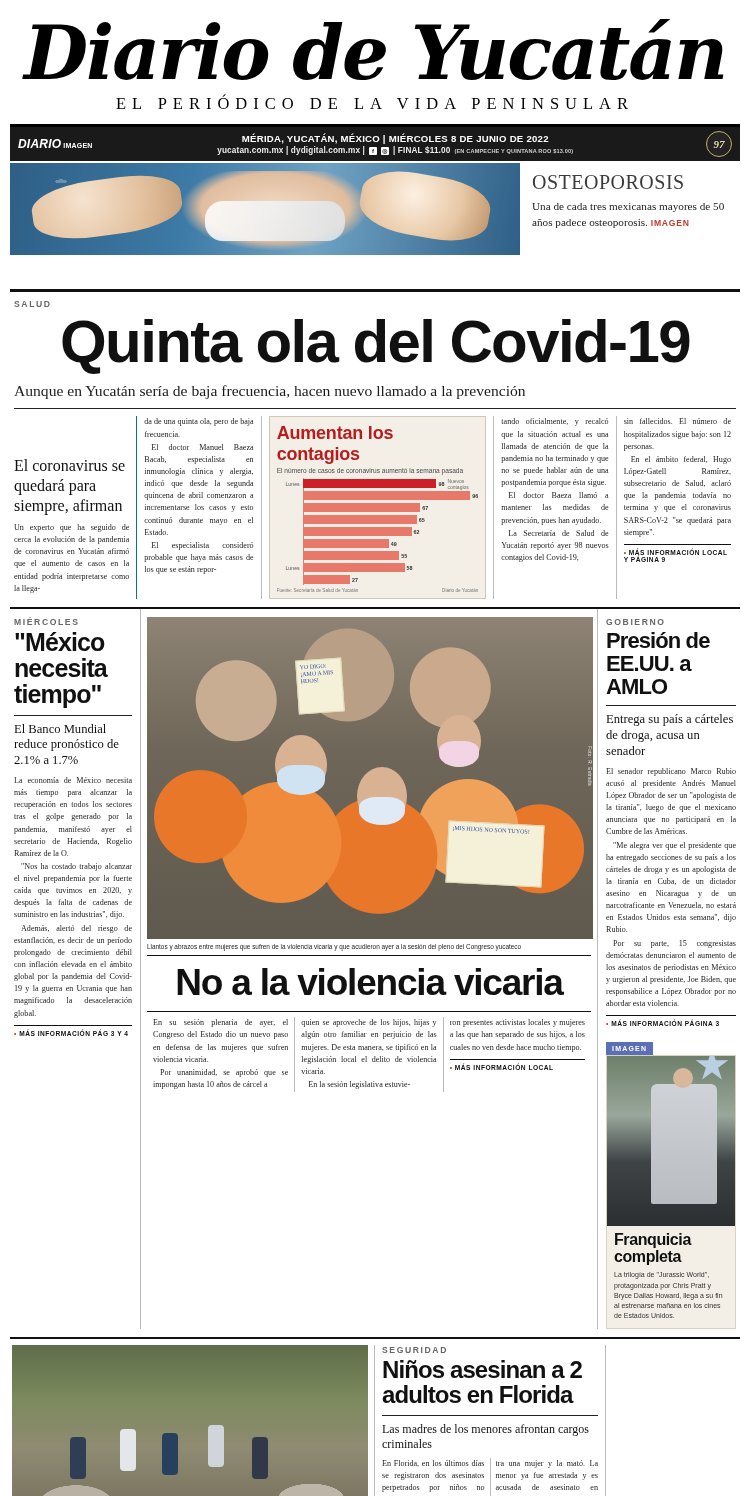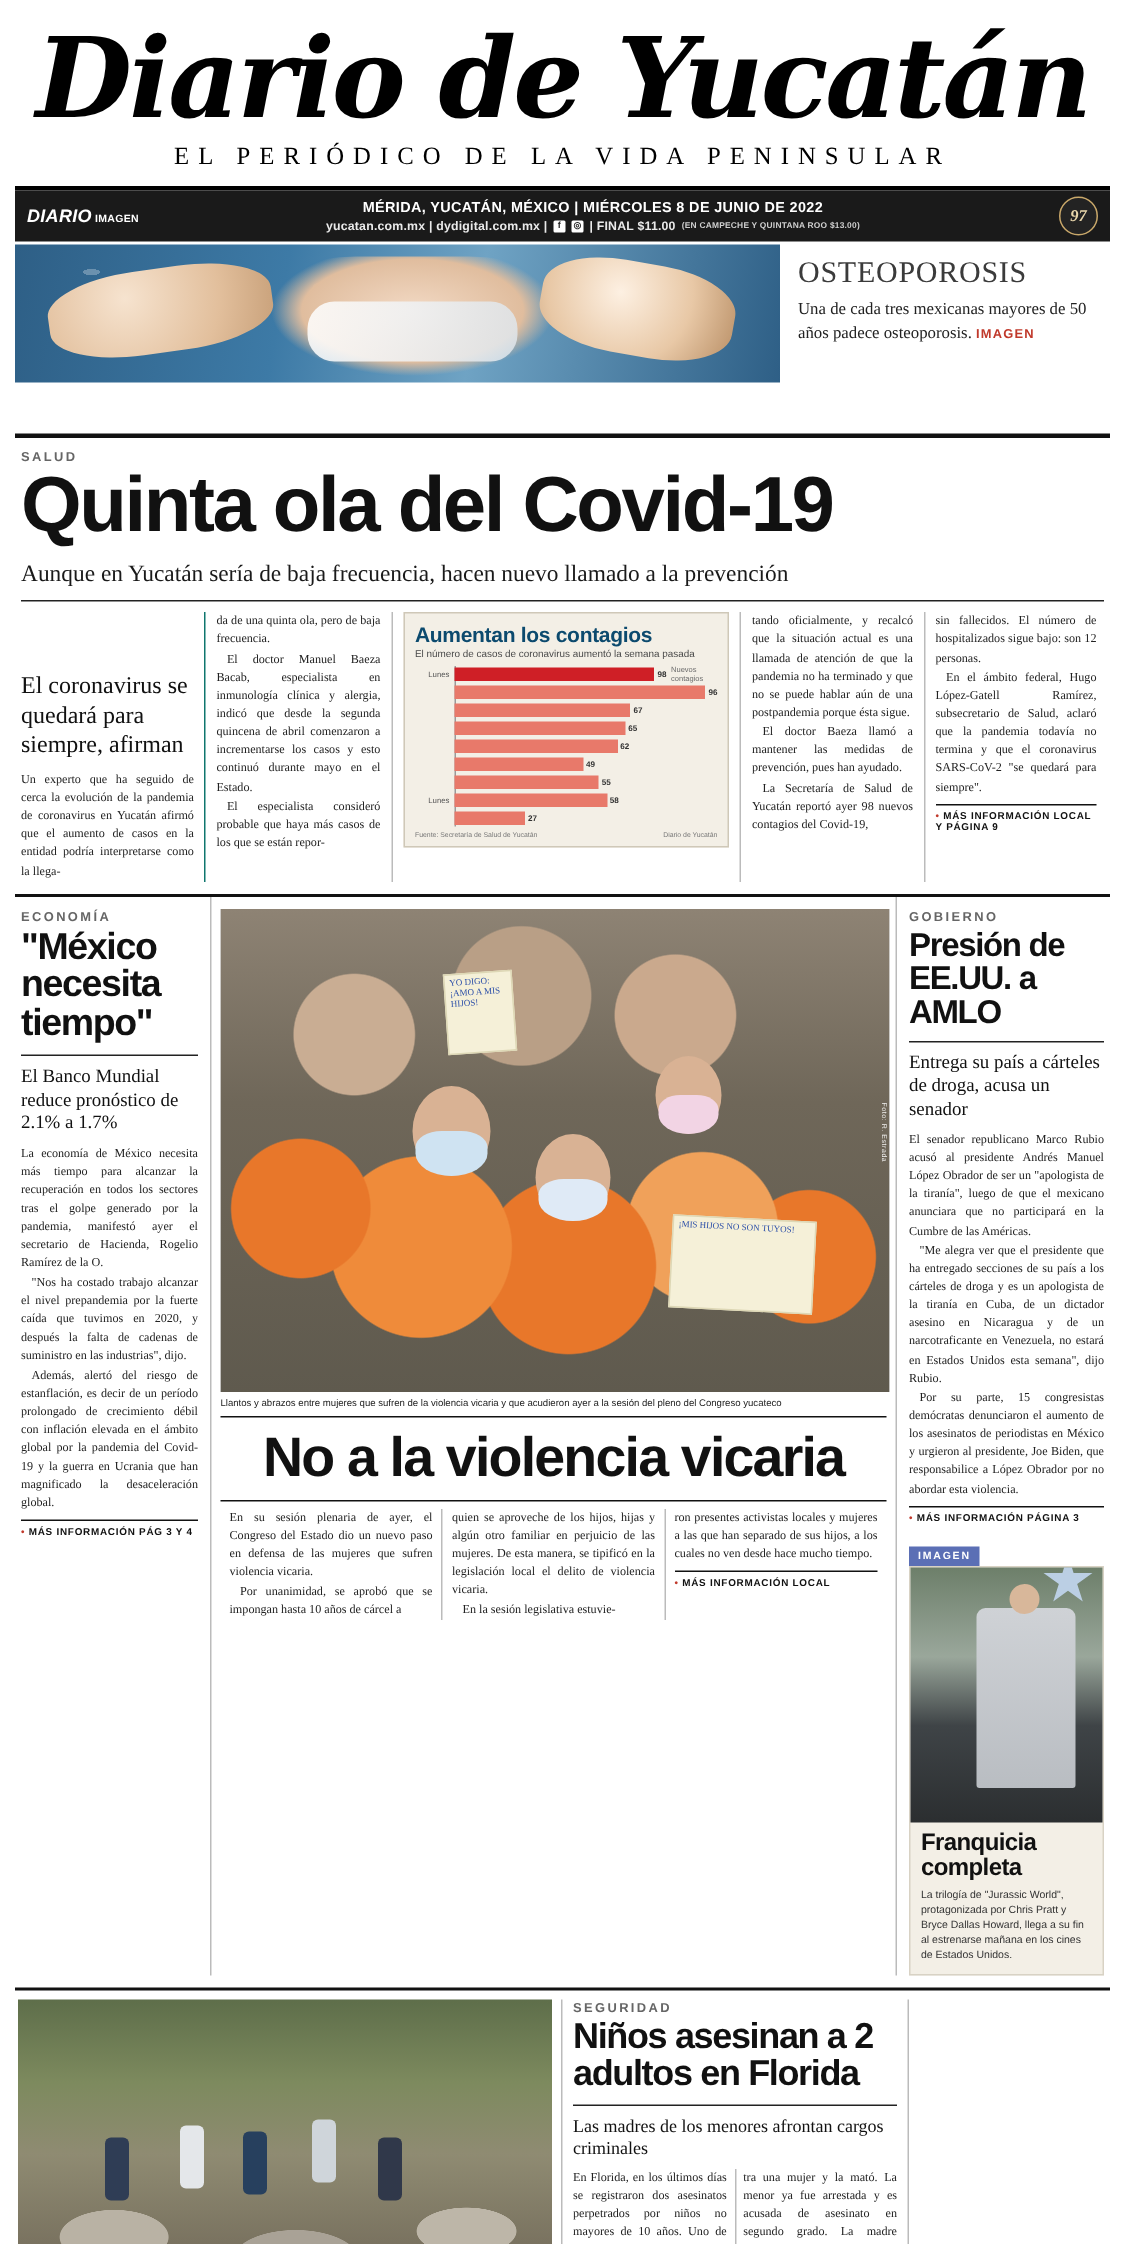--- a/index.html
+++ b/index.html
@@ -130,22 +130,22 @@
 
   .hr-heavy { height: 3px; background:#111; margin: 6px 10px 0; }
 
   
   .kicker {
     font-family:"Liberation Sans", sans-serif; font-weight: 700;
     font-size: 8.6px; letter-spacing: 1.6px; color:#666; margin: 7px 0 2px 14px;
   }
   .headline-main {
     font-family:"Liberation Sans", sans-serif;
-    font-weight: 700; font-size: 52px; line-height: 1.02;
-    letter-spacing: -1.6px; color:#111; margin: 0 14px; text-align:left;
+    font-weight: 700; font-size: 60px; line-height: 1.02;
+    letter-spacing: -1.6px; color:#111; margin: 0 14px; text-align:center;
   }
   .deck-main {
     font-family:"Liberation Serif", serif;
     font-size: 15.6px; color:#1a1a1a; margin: 10px 14px 8px;
   }
   .rule-main { height:1px; background:#222; margin: 0 14px; }
 
   
   .top-grid {
     display:flex; margin: 7px 12px 0; gap: 0;
@@ -173,21 +173,21 @@
     border-top: 1px solid #111; padding-top: 4px;
   }
   .more-info .dot { color:#c0392b; }
 
   
   .chart-box {
     background: #f3efe6; border: 1px solid #cfc8b8; padding: 6px 7px 5px;
   }
   .chart-title {
     font-family:"Liberation Sans", sans-serif; font-weight:700;
-    font-size: 14px; color:#0c4a6e; letter-spacing:-.2px;
+    font-size: 18px; color:#b91c1c; letter-spacing:-.2px;
   }
   .chart-sub {
     font-family:"Liberation Sans", sans-serif;
     font-size: 6.6px; color:#4a4a4a; margin: 2px 0 4px;
   }
   .chart-plot { position: relative; }
   .chart-row { display:flex; align-items:center; height: 11px; margin-bottom: 1px; }
   .chart-ylab {
     width: 26px; text-align:right; padding-right: 3px;
     font-family:"Liberation Sans", sans-serif; font-size: 5.2px; color:#555;
@@ -486,21 +486,21 @@
         <span>MÁS INFORMACIÓN LOCAL Y PÁGINA 9</span>
       </div>
     </div>
   </div>
 
   <div class="band-rule"></div>
 
   <div class="mid-wrap">
 
     <div class="mid-left">
-      <div class="kicker" style="margin:0 0 3px 0">ECONOMÍA</div>
+      <div class="kicker" style="margin:0 0 3px 0">MIÉRCOLES</div>
       <div class="hl-med">"México necesita tiempo"</div>
       <div class="deck-med">El Banco Mundial reduce pronóstico de 2.1% a 1.7%</div>
       <div class="body-txt" style="margin-top:6px">
         <p class="first">La economía de México necesita más tiempo para alcanzar la recuperación en todos los sectores tras el golpe generado por la pandemia, manifestó ayer el secretario de Hacienda, Rogelio Ramírez de la O.</p>
         <p>"Nos ha costado trabajo alcanzar el nivel prepandemia por la fuerte caída que tuvimos en 2020, y después la falta de cadenas de suministro en las industrias", dijo.</p>
         <p>Además, alertó del riesgo de estanflación, es decir de un período prolongado de crecimiento débil con inflación elevada en el ámbito global por la pandemia del Covid-19 y la guerra en Ucrania que han magnificado la desaceleración global.</p>
       </div>
       <div class="more-info">
         <span class="dot">•</span>
         <span>MÁS INFORMACIÓN PÁG 3 Y 4</span>

